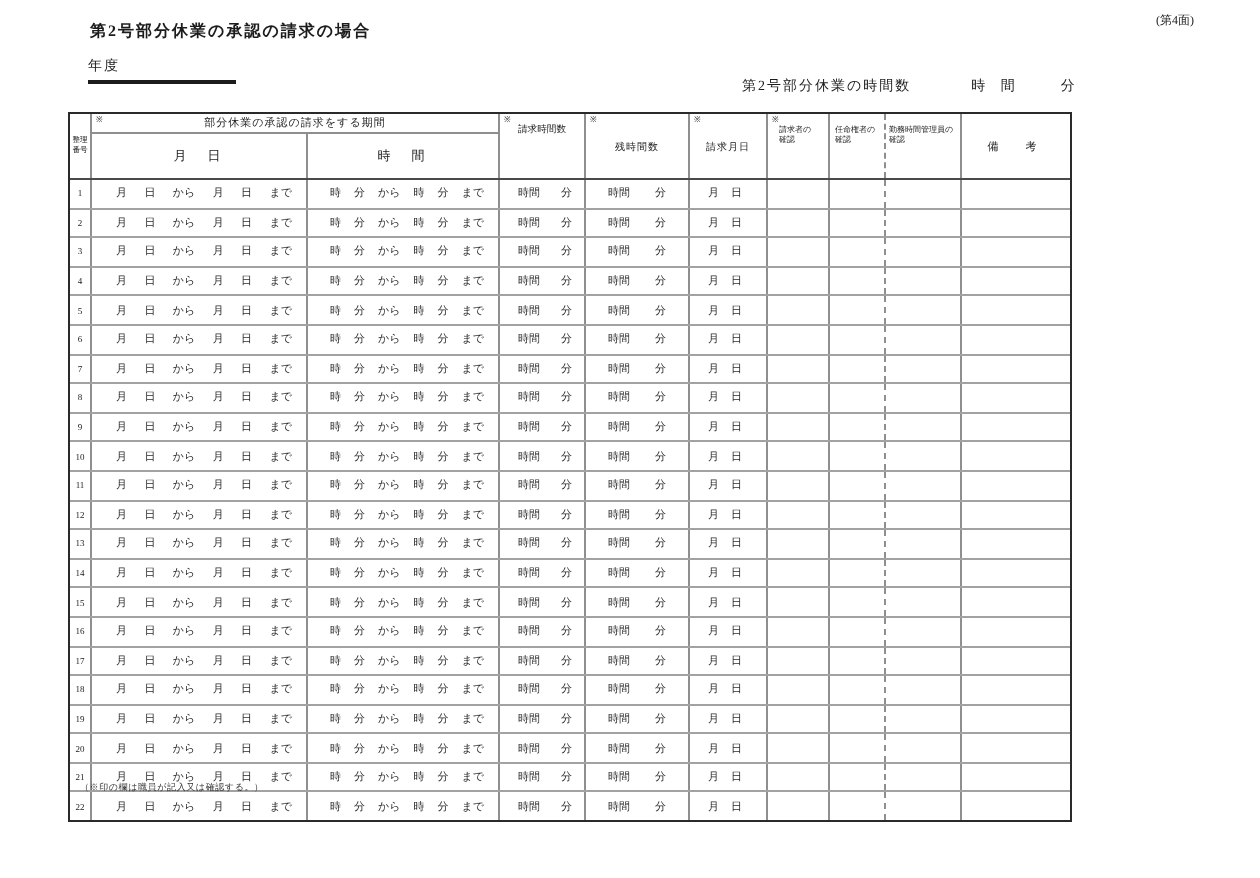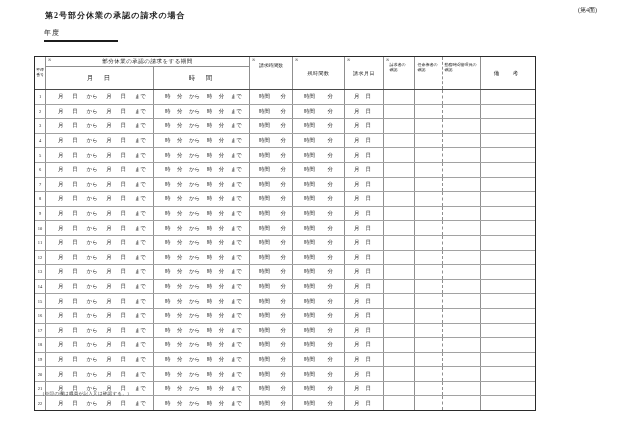--- a/index.html
+++ b/index.html
@@ -63,20 +63,24 @@
 <body>
 
 <div class="sheet">
 
   <div class="title">第2号部分休業の承認の請求の場合</div>
   <div class="sheet-label">(第4面)</div>
 
   <div class="year">年度</div>
   <div class="year-line"></div>
 
+  <div class="hours-line">
+    <span>第2号部分休業の時間数</span>
+    <span class="hours-value">時 間　　分</span>
+  </div>
 
   <div class="grid">
 
     <div class="thead">
       <div class="cell c-serial">
         <span class="serial-label">整理番号</span>
       </div>
 
       <div class="period">
         <div class="period-top">

